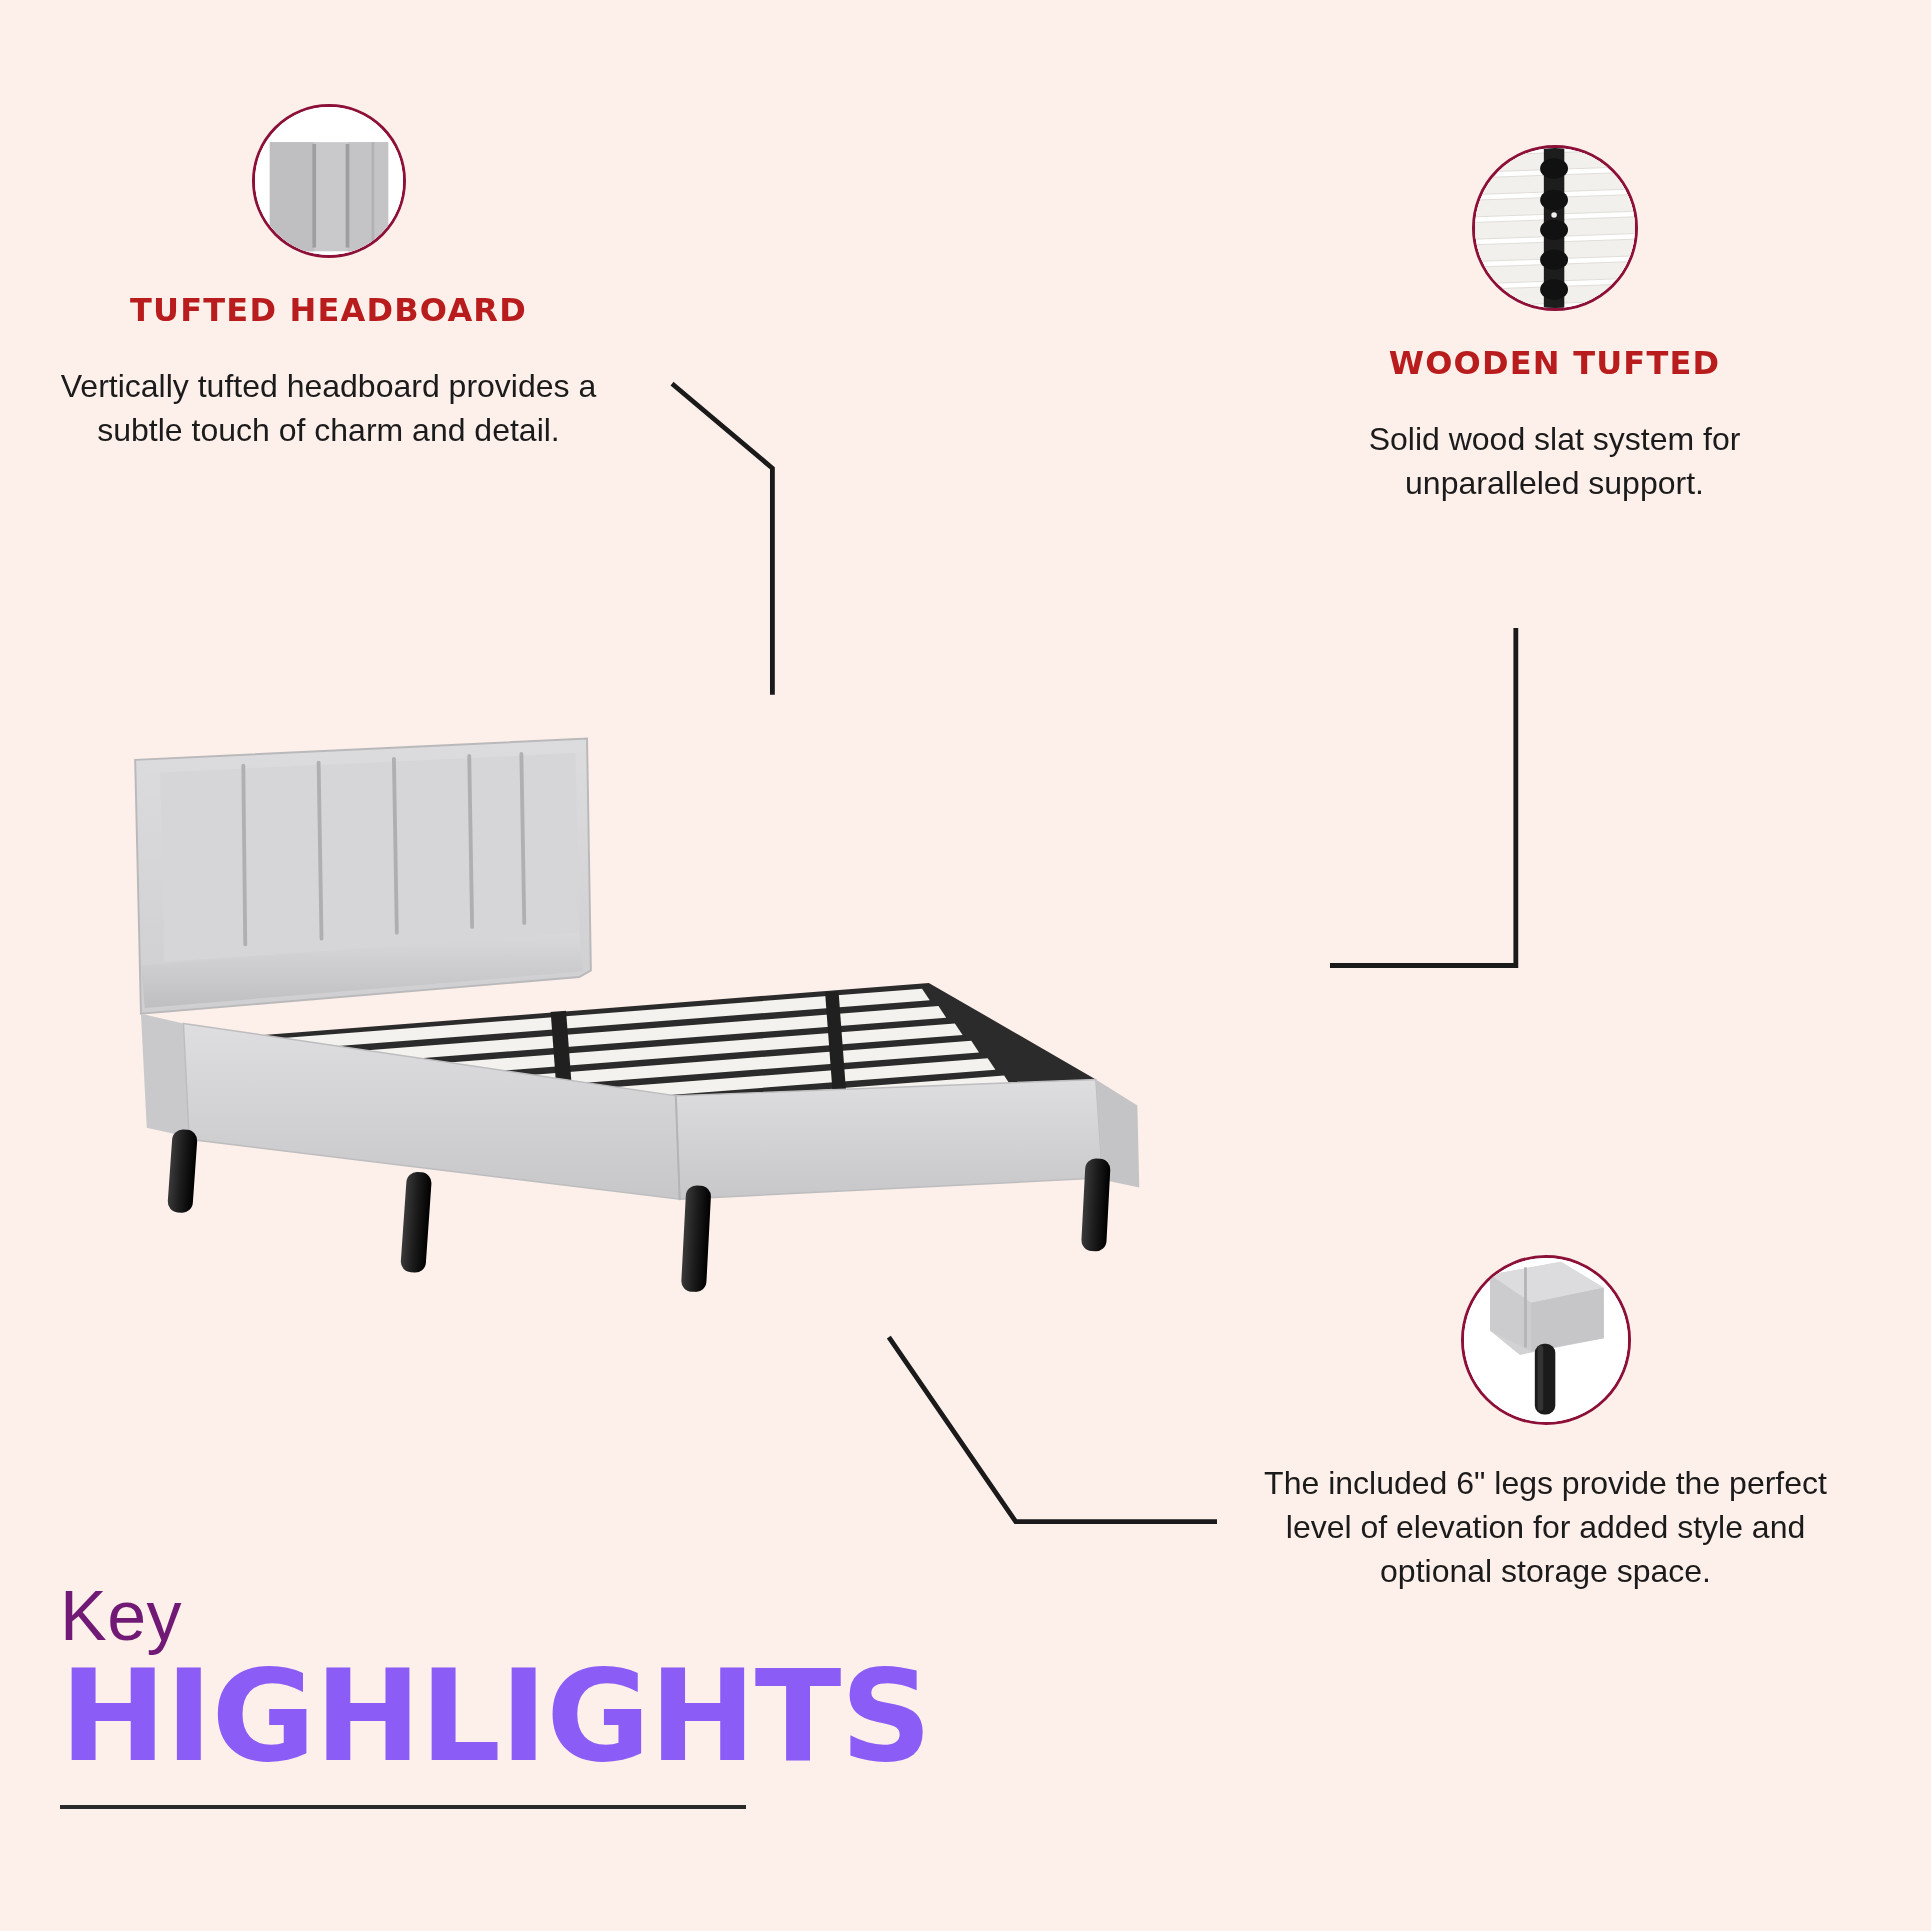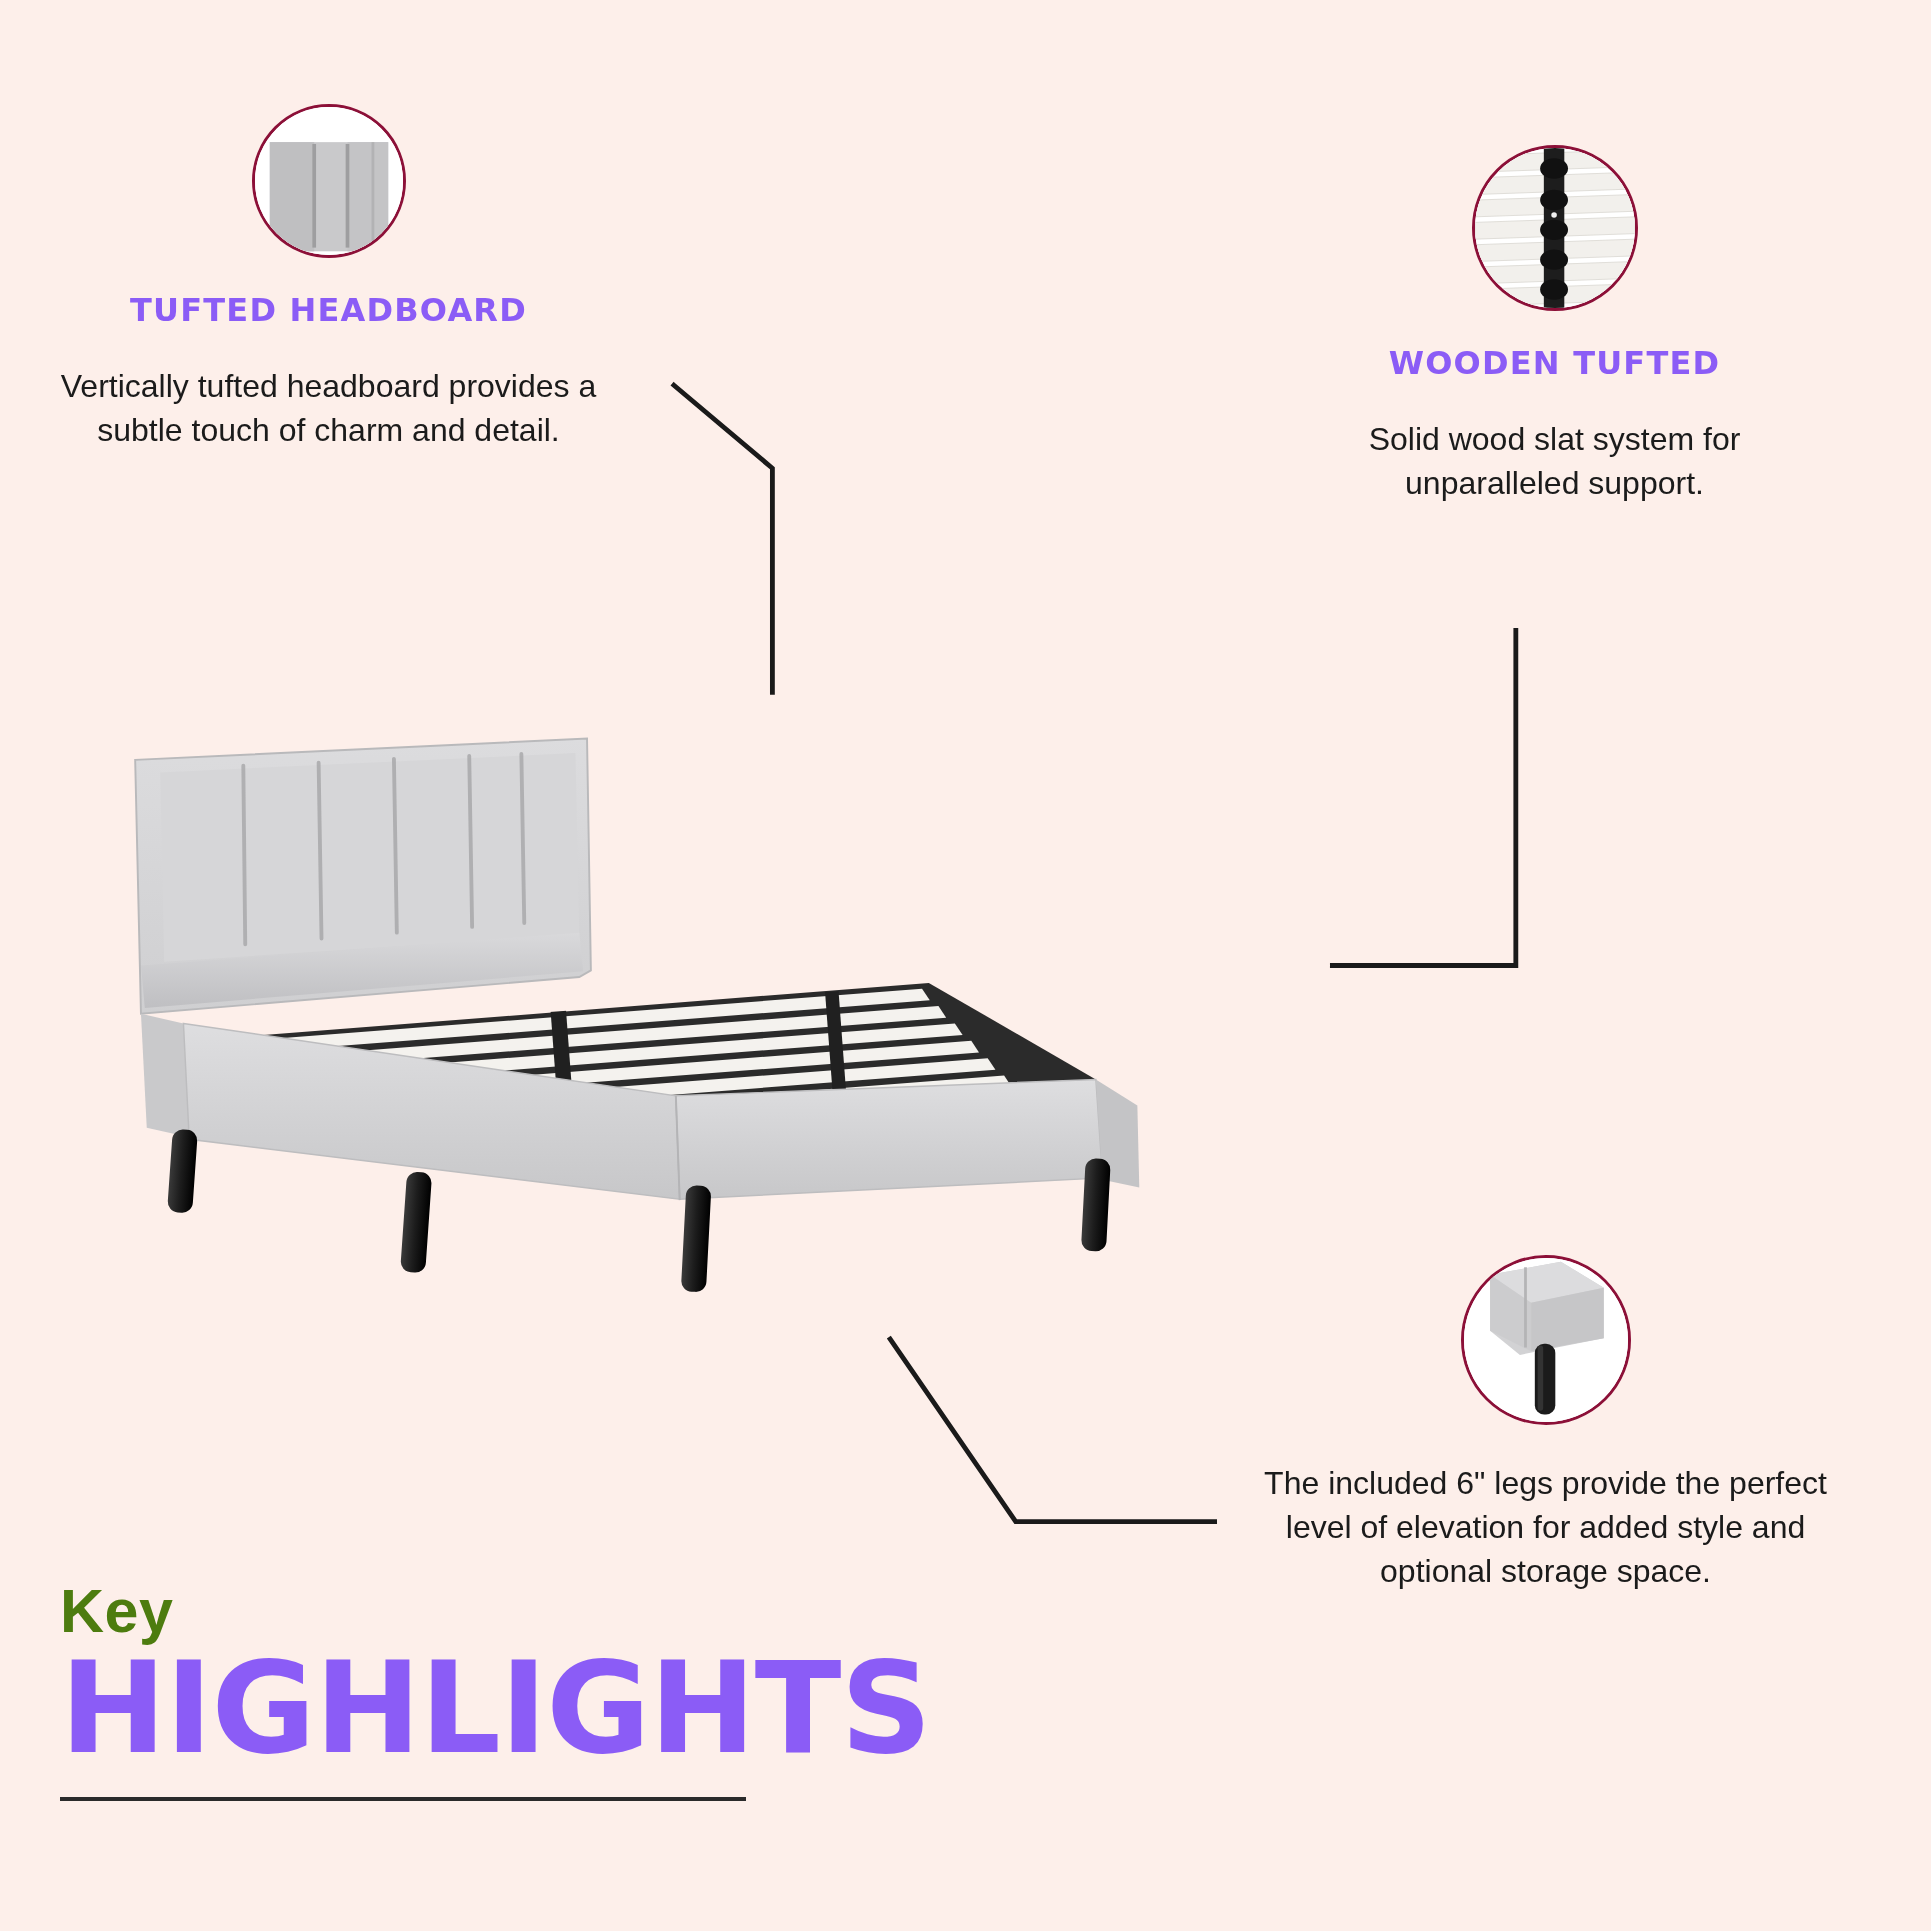--- a/index.html
+++ b/index.html
@@ -20,21 +20,21 @@
     background:#ffffff;
     overflow:hidden;
     position:relative;
     box-sizing:border-box;
   }
   .circle-wrap.c-headboard{width:154px;height:154px;border:3.9px solid #8C1038;}
   .circle-wrap.c-slats{width:166px;height:166px;border:3.9px solid #8C1038;}
   .circle-wrap.c-base{width:170px;height:170px;border:3.9px solid #8C1038;}
 
   .feat-title{
-    color:#8b5cf6;
+    color:#b91c1c;
     font-weight:bold;
     font-size:32px;
     letter-spacing:1.2px;
     margin-top:35px;
     line-height:1.1;
     font-family:"DejaVu Sans", sans-serif;
   }
   .feat-body{
     color:#1b1b1b;
     font-size:32px;
@@ -45,23 +45,23 @@
   }
 
   
   #feature-headboard{left:58px;top:104px;width:541px;}
   #feature-slats{left:1284px;top:145px;width:541px;}
   #feature-base{left:1246px;top:1255px;width:599px;}
 
   
   #title-block{position:absolute;left:60px;top:1583px;width:695px;}
   #title-key{
-    font-size:61px;
-    color:#4d7c0f;
-    font-weight:700;
+    font-size:70px;
+    color:#701a75;
+    font-weight:400;
     line-height:0.95;
     letter-spacing:0.5px;
     font-family:"Liberation Sans", sans-serif;
   }
   #title-highlights{
     font-size:127px;
     color:#8b5cf6;
     font-weight:bold;
     line-height:1.0;
     letter-spacing:-1px;

